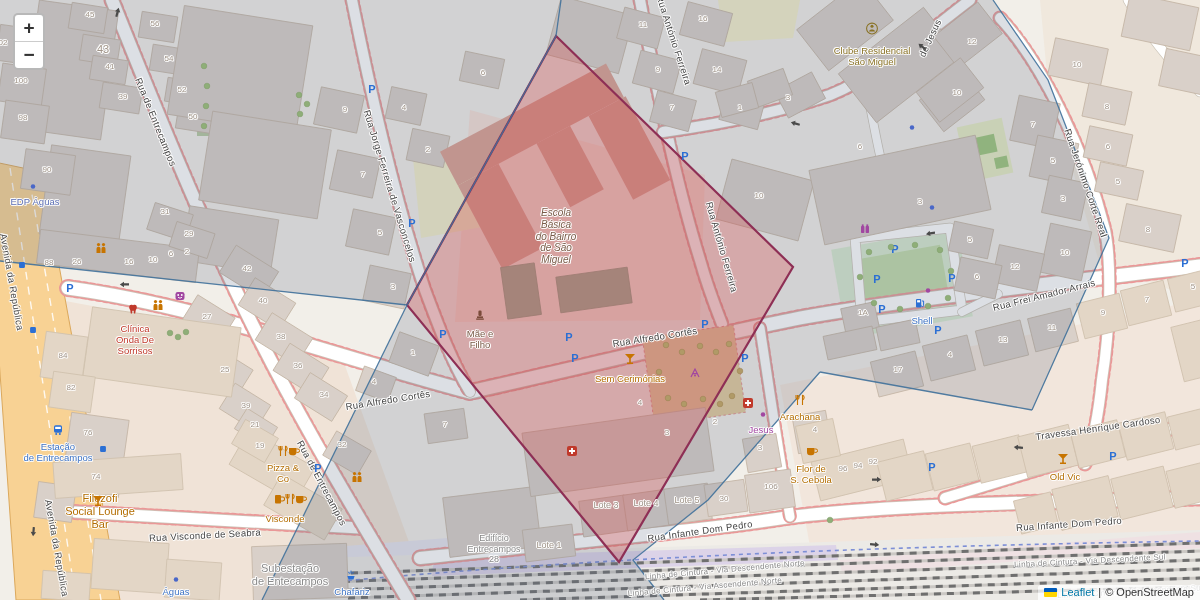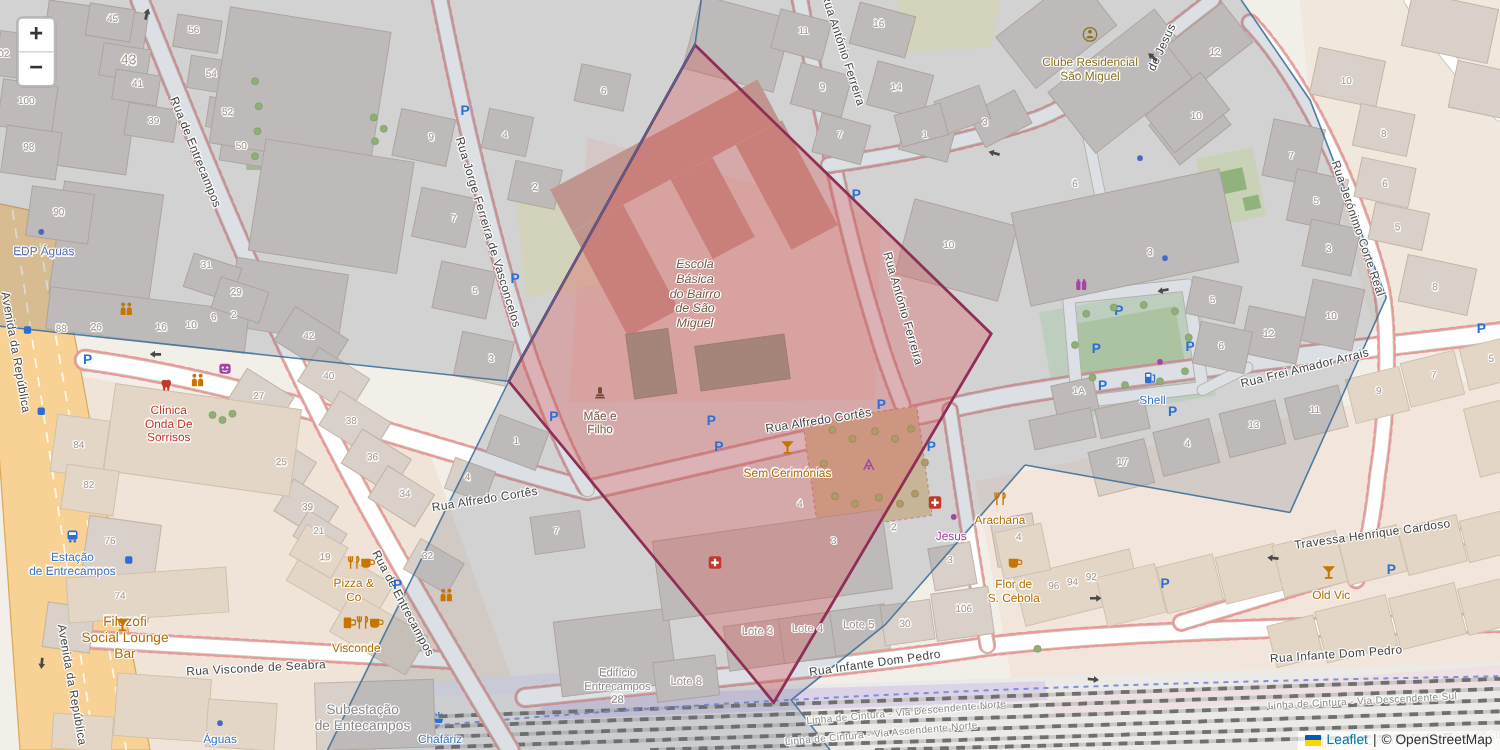--- a/index.html
+++ b/index.html
@@ -307,21 +307,21 @@
       <span class="lbl" style="left:922px;top:321px;transform:translate(-50%,-50%);font-size:9.5px;color:#3d73c5;">Shell</span>
       <span class="lbl" style="left:58px;top:452px;transform:translate(-50%,-50%);font-size:9.5px;color:#3d73c5;">Estação
 de Entrecampos</span>
       <span class="lbl" style="left:176px;top:592px;transform:translate(-50%,-50%);font-size:9.5px;color:#3d73c5;">Águas</span>
       <span class="lbl" style="left:352px;top:592px;transform:translate(-50%,-50%);font-size:9.5px;color:#3d73c5;">Chafariz</span>
       <span class="lbl" style="left:290px;top:575px;transform:translate(-50%,-50%);font-size:11px;color:#8a8a8a;">Subestação
 de Entecampos</span>
       <span class="lbl" style="left:494px;top:549px;transform:translate(-50%,-50%);font-size:9px;color:#8a8a8a;">Edifício
 Entrecampos
 28</span>
-      <span class="lbl" style="left:549px;top:545px;transform:translate(-50%,-50%);font-size:9px;color:#a09488;">Lote 8</span>
+      <span class="lbl" style="left:549px;top:545px;transform:translate(-50%,-50%);font-size:9px;color:#a09488;">Lote 1</span>
       <span class="lbl" style="left:606px;top:505px;transform:translate(-50%,-50%);font-size:9px;color:#a09488;">Lote 3</span>
       <span class="lbl" style="left:646px;top:503px;transform:translate(-50%,-50%);font-size:9px;color:#a09488;">Lote 4</span>
       <span class="lbl" style="left:687px;top:500px;transform:translate(-50%,-50%);font-size:9px;color:#a09488;">Lote 5</span>
       <span class="lbl" style="left:3px;top:43px;transform:translate(-50%,-50%);font-size:8px;color:#a09488">02</span>
       <span class="lbl" style="left:21px;top:81px;transform:translate(-50%,-50%);font-size:8px;color:#a09488">100</span>
       <span class="lbl" style="left:23px;top:118px;transform:translate(-50%,-50%);font-size:8px;color:#a09488">98</span>
       <span class="lbl" style="left:47px;top:170px;transform:translate(-50%,-50%);font-size:8px;color:#a09488">90</span>
       <span class="lbl" style="left:90px;top:15px;transform:translate(-50%,-50%);font-size:8px;color:#a09488">45</span>
       <span class="lbl" style="left:103px;top:49px;transform:translate(-50%,-50%);font-size:11px;color:#a09488">43</span>
       <span class="lbl" style="left:110px;top:67px;transform:translate(-50%,-50%);font-size:8px;color:#a09488">41</span>

